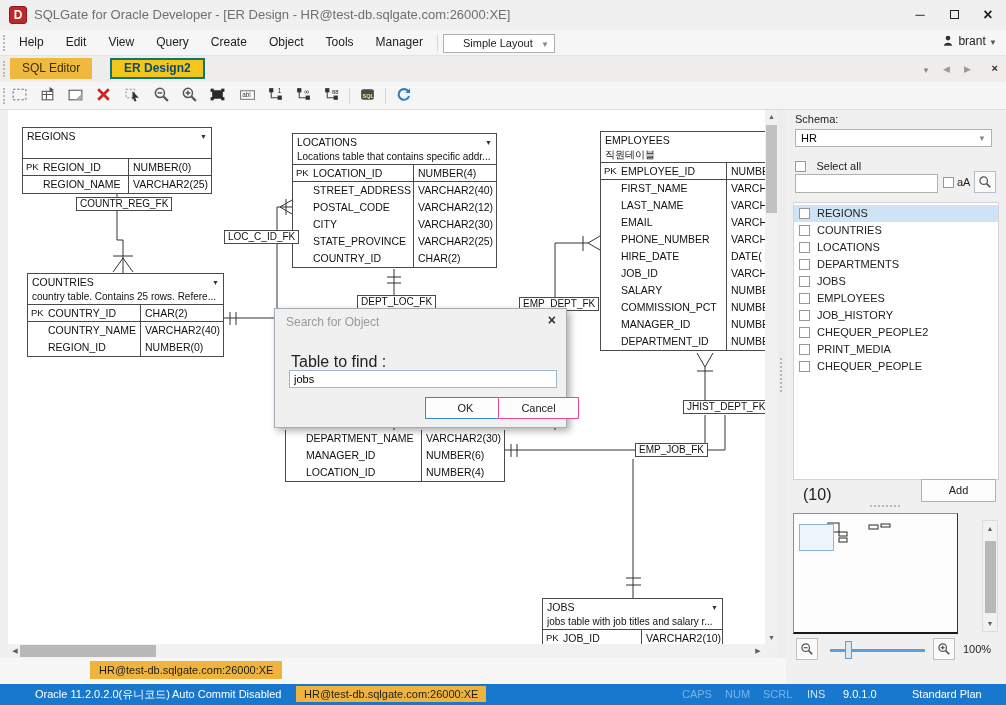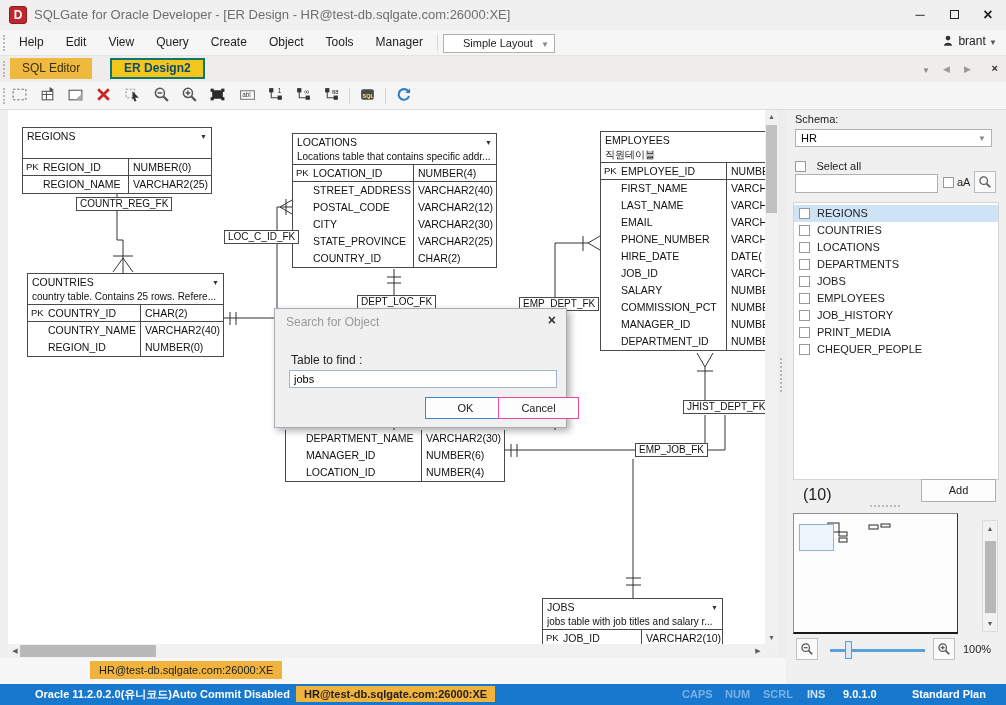--- a/index.html
+++ b/index.html
@@ -71,28 +71,28 @@
   .mapthumb{position:absolute;left:2px;top:20px;width:11px;height:72px;background:#b8b8b8;}
   .zoombtn{position:absolute;top:528px;width:22px;height:22px;background:#fafafa;border:1px solid #c0c0c0;text-align:center;padding-top:3px;}
   .ztrack{position:absolute;left:44px;top:539px;width:95px;height:3px;background:#5aa0dc;}
   .zthumb{position:absolute;left:59px;top:531px;width:7px;height:18px;background:#dce9f5;border:1px solid #5a9fd6;}
   .zoomlvl{position:absolute;left:177px;top:533px;font-size:11px;color:#222;}
   
   .docbar{position:absolute;left:0;top:658px;width:786px;height:26px;background:#f7f7f7;}
   .docbadge{position:absolute;left:90px;top:3px;height:18px;line-height:18px;background:#f0b43e;color:#1e1e1e;font-size:11px;padding:0 9px;}
   
   .statusbar{position:absolute;left:0;top:684px;width:1006px;height:21px;background:#1878ce;color:#fff;font-size:11px;line-height:21px;}
-  .statusbar span{position:absolute;white-space:nowrap;font-weight:bold;}
+  .statusbar span{position:absolute;white-space:nowrap;}
   .sbadge{background:#f0b43e;color:#1e1e1e;height:16px;line-height:16px;padding:0 8px;top:2px;}
   .dim{color:rgba(255,255,255,.42);}
   
   .dlg{position:absolute;left:274px;top:308px;width:293px;height:120px;background:#f0f0f0;border:1px solid #a7adb5;box-shadow:3px 3px 7px rgba(0,0,0,.32);}
   .dlg-title{position:absolute;left:11px;top:6px;font-size:12px;color:#9a9a9a;}
   .dlg-close{position:absolute;right:10px;top:3px;font-size:14px;font-weight:bold;color:#333;}
-  .dlg-label{position:absolute;left:16px;top:44px;font-size:12px;color:#222;}
+  .dlg-label{position:absolute;left:16px;top:44px;font-size:16px;color:#222;}
   .dlg-input{position:absolute;left:14px;top:61px;width:268px;height:18px;background:#fff;border:1px solid #9eb6ce;font-size:11px;padding-left:4px;font-family:"Liberation Sans",sans-serif;}
   .dlg-btn{position:absolute;top:88px;width:81px;height:22px;background:#fdfdfd;font-size:11px;text-align:center;line-height:20px;color:#222;}
   .okbtn{left:150px;border:1px solid #3a86d4;}
   .cancelbtn{left:223px;border:1px solid #ec4899;}
 </style>
 </head>
 <body>
 
 <div class="win">
 
@@ -486,20 +486,21 @@
           <line x1="9.8" y1="9.8" x2="14" y2="14" stroke="#555" stroke-width="2"></line>
         </svg></div>
     <ul class="sb-list" id="table-list">
         <li class="sel"><span class="cb"></span><span>REGIONS</span></li>
         <li><span class="cb"></span><span>COUNTRIES</span></li>
         <li><span class="cb"></span><span>LOCATIONS</span></li>
         <li><span class="cb"></span><span>DEPARTMENTS</span></li>
         <li><span class="cb"></span><span>JOBS</span></li>
         <li><span class="cb"></span><span>EMPLOYEES</span></li>
         <li><span class="cb"></span><span>JOB_HISTORY</span></li>
+        <li><span class="cb"></span><span>CHEQUER_PEOPLE2</span></li>
         <li><span class="cb"></span><span>PRINT_MEDIA</span></li>
         <li><span class="cb"></span><span>CHEQUER_PEOPLE</span></li>
       </ul>
     <div class="sb-label" style="left:17px;top:376px;font-size:16px;">(10)</div>
     <div class="addbtn">Add</div>
     <div class="mapgrip"></div>
     <div class="minimap">
       <div class="mviewport"></div>
       <svg width="163" height="117">
         <g fill="#2a2a2a">

